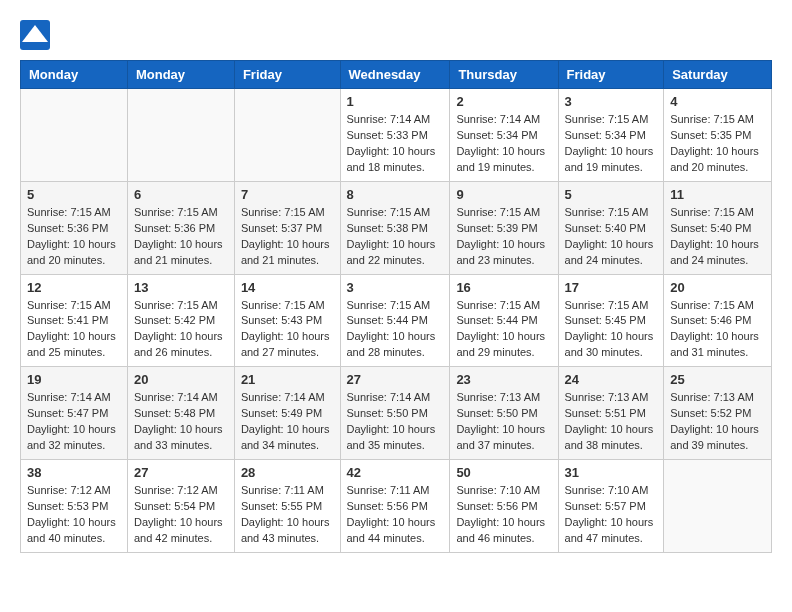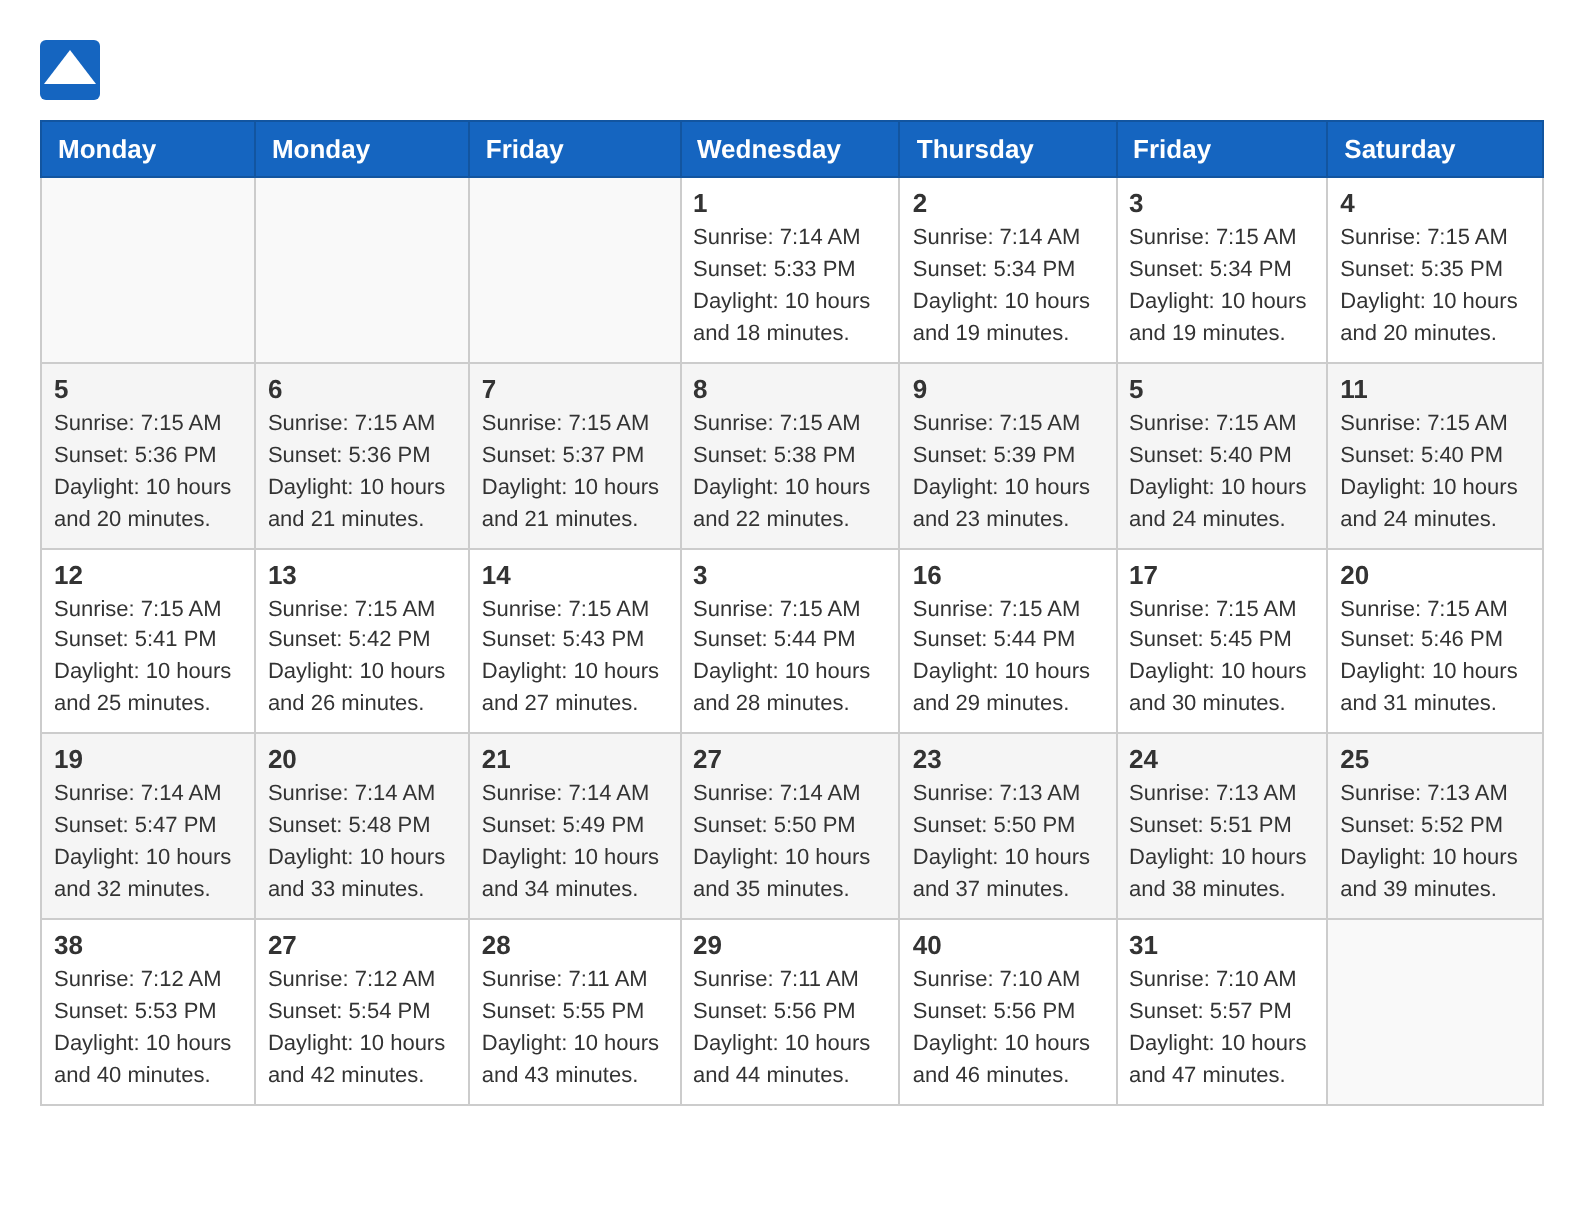--- a/index.html
+++ b/index.html
@@ -295,27 +295,27 @@
 Sunset: 5:54 PM
 Daylight: 10 hours and 42 minutes.</div>
         </td>
         <td>
           <span class="day-number">28</span>
           <div class="day-info" style="white-space: pre-line;">Sunrise: 7:11 AM
 Sunset: 5:55 PM
 Daylight: 10 hours and 43 minutes.</div>
         </td>
         <td>
-          <span class="day-number">29</span>
+          <span class="day-number">42</span>
           <div class="day-info" style="white-space: pre-line;">Sunrise: 7:11 AM
 Sunset: 5:56 PM
 Daylight: 10 hours and 44 minutes.</div>
         </td>
         <td>
-          <span class="day-number">40</span>
+          <span class="day-number">50</span>
           <div class="day-info" style="white-space: pre-line;">Sunrise: 7:10 AM
 Sunset: 5:56 PM
 Daylight: 10 hours and 46 minutes.</div>
         </td>
         <td>
           <span class="day-number">31</span>
           <div class="day-info" style="white-space: pre-line;">Sunrise: 7:10 AM
 Sunset: 5:57 PM
 Daylight: 10 hours and 47 minutes.</div>
         </td>

